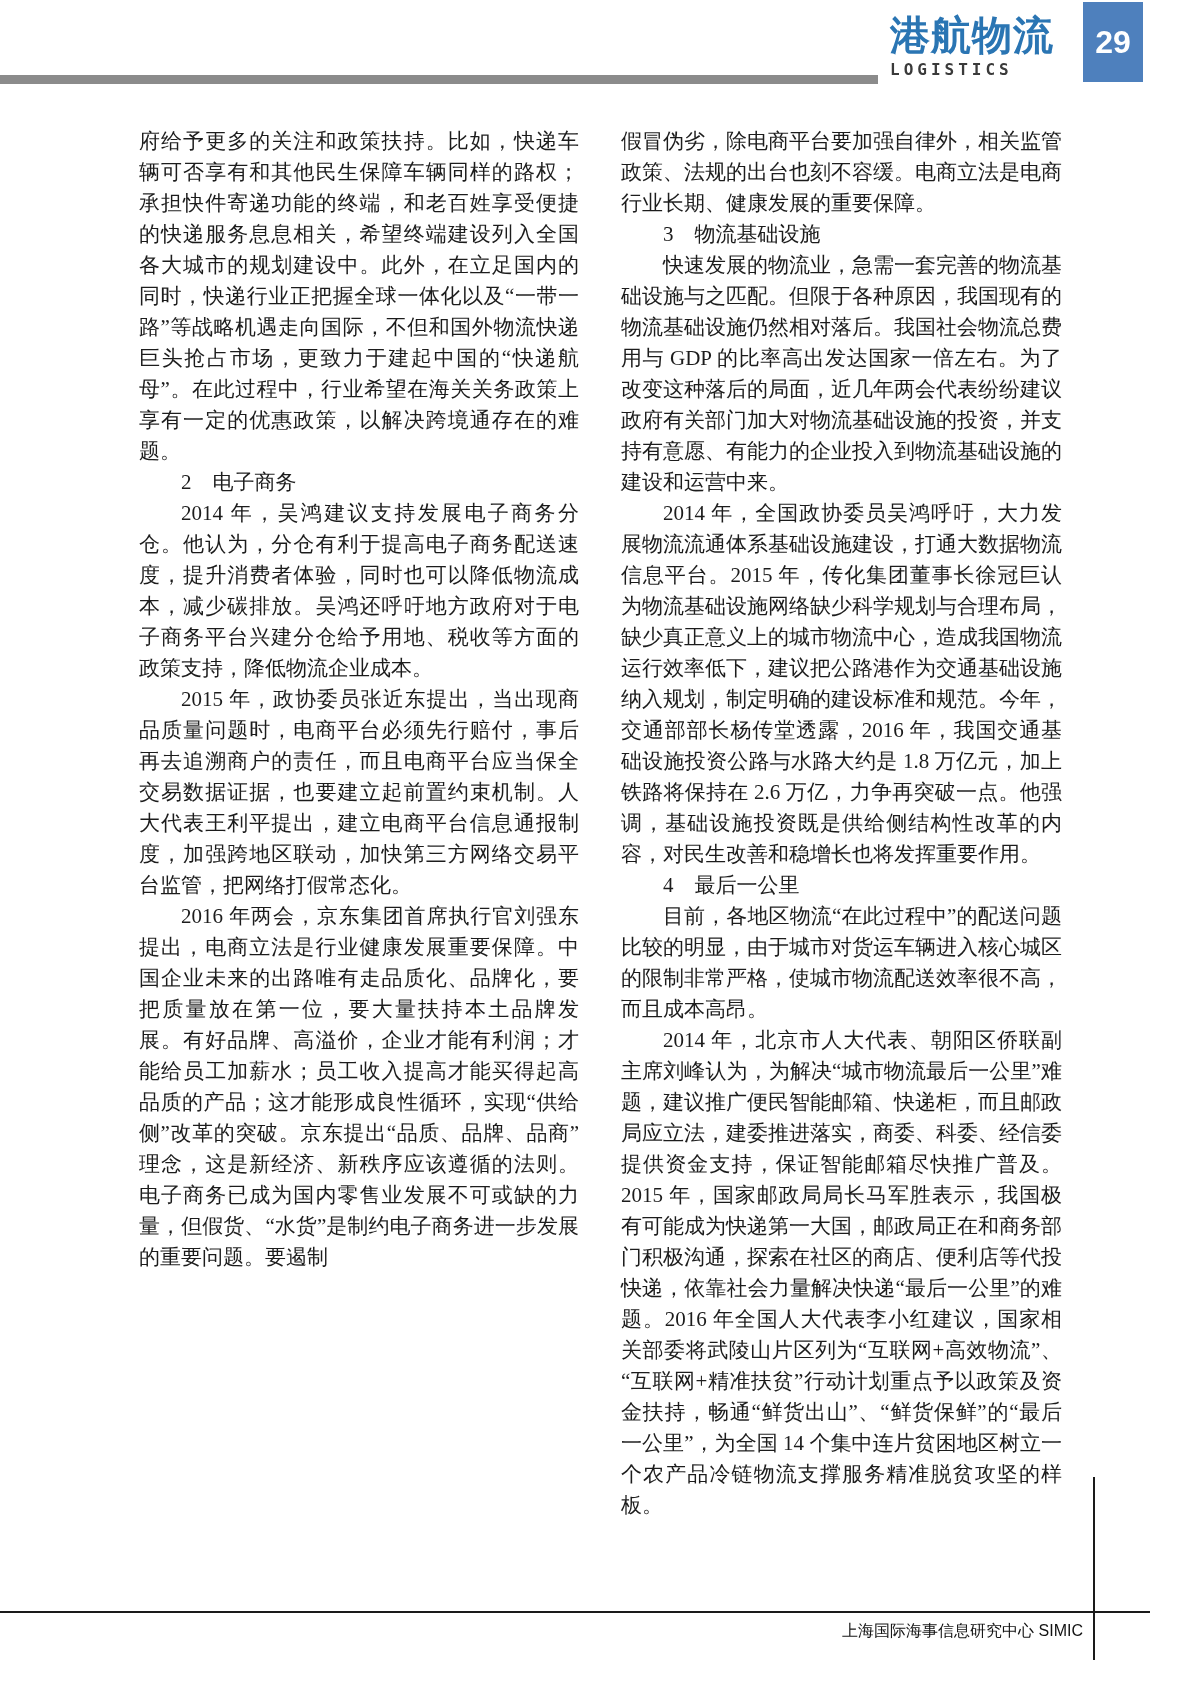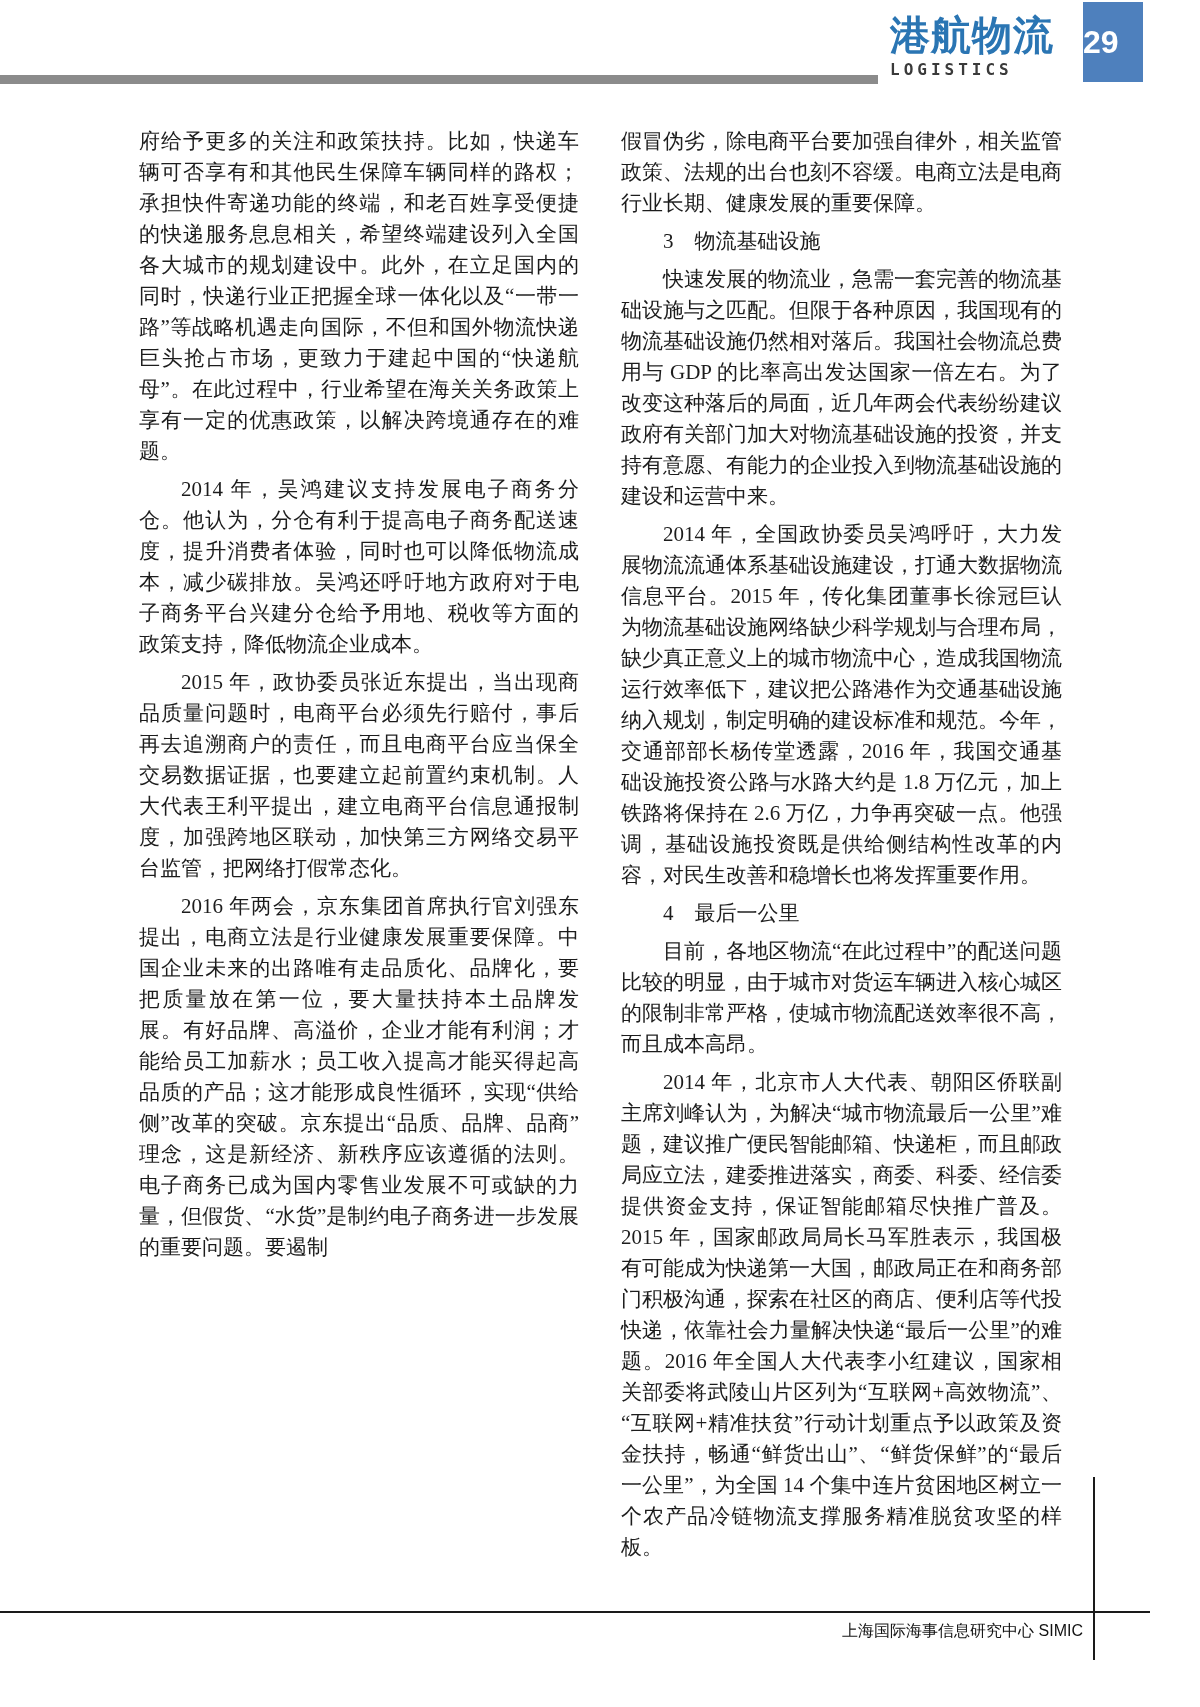--- a/index.html
+++ b/index.html
@@ -27,38 +27,38 @@
   }
   .journal-subtitle{
     margin:2px 0 0 0;
     font-family:"DejaVu Sans Mono","Liberation Mono",monospace;
     font-size:16px;font-weight:600;letter-spacing:4px;
     color:#3a3a3a;
   }
   .page-badge{
     position:absolute;left:1083px;top:2px;width:60px;height:80px;
     background:#4e80bd;
-    display:flex;align-items:center;justify-content:flex-start;
+    display:flex;align-items:center;justify-content:center;
   }
   .page-badge span{
     font-family:"Liberation Sans","DejaVu Sans",sans-serif;
     font-size:32px;font-weight:bold;color:#ffffff;
   }
   
   .col{
     position:absolute;top:126px;
     font-size:21px;line-height:31px;
     color:#1c1c1c;
     text-align:justify;
     text-justify:inter-ideograph;
   }
   .col-left{left:139px;width:440px;}
   .col-right{left:621px;width:441px;}
   .col p{margin:0;padding:0;}
-  .col p.indent{text-indent:2em;margin-top:7px;}
+  .col p.indent{text-indent:2em;}
   .col p.no-indent{text-indent:0;}
   
   .footer-rule{
     position:absolute;left:0;top:1611px;width:1150px;height:2px;
     background:#1a1a1a;
   }
   .footer-vrule{
     position:absolute;left:1093px;top:1477px;width:2px;height:183px;
     background:#1a1a1a;
   }
@@ -78,20 +78,21 @@
   <div class="title-group">
     <h1 class="journal-title">港航物流</h1>
     <div class="journal-subtitle">LOGISTICS</div>
   </div>
   <div class="page-badge">
     <span>29</span>
   </div>
 
   <div class="col col-left">
       <p class="no-indent">府给予更多的关注和政策扶持。比如，快递车辆可否享有和其他民生保障车辆同样的路权；承担快件寄递功能的终端，和老百姓享受便捷的快递服务息息相关，希望终端建设列入全国各大城市的规划建设中。此外，在立足国内的同时，快递行业正把握全球一体化以及“一带一路”等战略机遇走向国际，不但和国外物流快递巨头抢占市场，更致力于建起中国的“快递航母”。在此过程中，行业希望在海关关务政策上享有一定的优惠政策，以解决跨境通存在的难题。</p>
+      <p class="indent">2　电子商务</p>
       <p class="indent">2014 年，吴鸿建议支持发展电子商务分仓。他认为，分仓有利于提高电子商务配送速度，提升消费者体验，同时也可以降低物流成本，减少碳排放。吴鸿还呼吁地方政府对于电子商务平台兴建分仓给予用地、税收等方面的政策支持，降低物流企业成本。</p>
       <p class="indent">2015 年，政协委员张近东提出，当出现商品质量问题时，电商平台必须先行赔付，事后再去追溯商户的责任，而且电商平台应当保全交易数据证据，也要建立起前置约束机制。人大代表王利平提出，建立电商平台信息通报制度，加强跨地区联动，加快第三方网络交易平台监管，把网络打假常态化。</p>
       <p class="indent">2016 年两会，京东集团首席执行官刘强东提出，电商立法是行业健康发展重要保障。中国企业未来的出路唯有走品质化、品牌化，要把质量放在第一位，要大量扶持本土品牌发展。有好品牌、高溢价，企业才能有利润；才能给员工加薪水；员工收入提高才能买得起高品质的产品；这才能形成良性循环，实现“供给侧”改革的突破。京东提出“品质、品牌、品商”理念，这是新经济、新秩序应该遵循的法则。电子商务已成为国内零售业发展不可或缺的力量，但假货、“水货”是制约电子商务进一步发展的重要问题。要遏制</p>
     </div>
   <div class="col col-right">
       <p class="no-indent">假冒伪劣，除电商平台要加强自律外，相关监管政策、法规的出台也刻不容缓。电商立法是电商行业长期、健康发展的重要保障。</p>
       <p class="indent">3　物流基础设施</p>
       <p class="indent">快速发展的物流业，急需一套完善的物流基础设施与之匹配。但限于各种原因，我国现有的物流基础设施仍然相对落后。我国社会物流总费用与 GDP 的比率高出发达国家一倍左右。为了改变这种落后的局面，近几年两会代表纷纷建议政府有关部门加大对物流基础设施的投资，并支持有意愿、有能力的企业投入到物流基础设施的建设和运营中来。</p>
       <p class="indent">2014 年，全国政协委员吴鸿呼吁，大力发展物流流通体系基础设施建设，打通大数据物流信息平台。2015 年，传化集团董事长徐冠巨认为物流基础设施网络缺少科学规划与合理布局，缺少真正意义上的城市物流中心，造成我国物流运行效率低下，建议把公路港作为交通基础设施纳入规划，制定明确的建设标准和规范。今年，交通部部长杨传堂透露，2016 年，我国交通基础设施投资公路与水路大约是 1.8 万亿元，加上铁路将保持在 2.6 万亿，力争再突破一点。他强调，基础设施投资既是供给侧结构性改革的内容，对民生改善和稳增长也将发挥重要作用。</p>
       <p class="indent">4　最后一公里</p>

